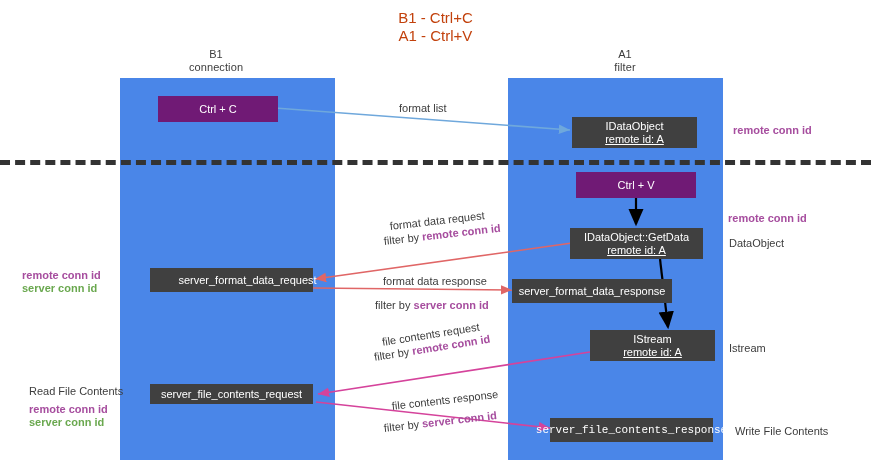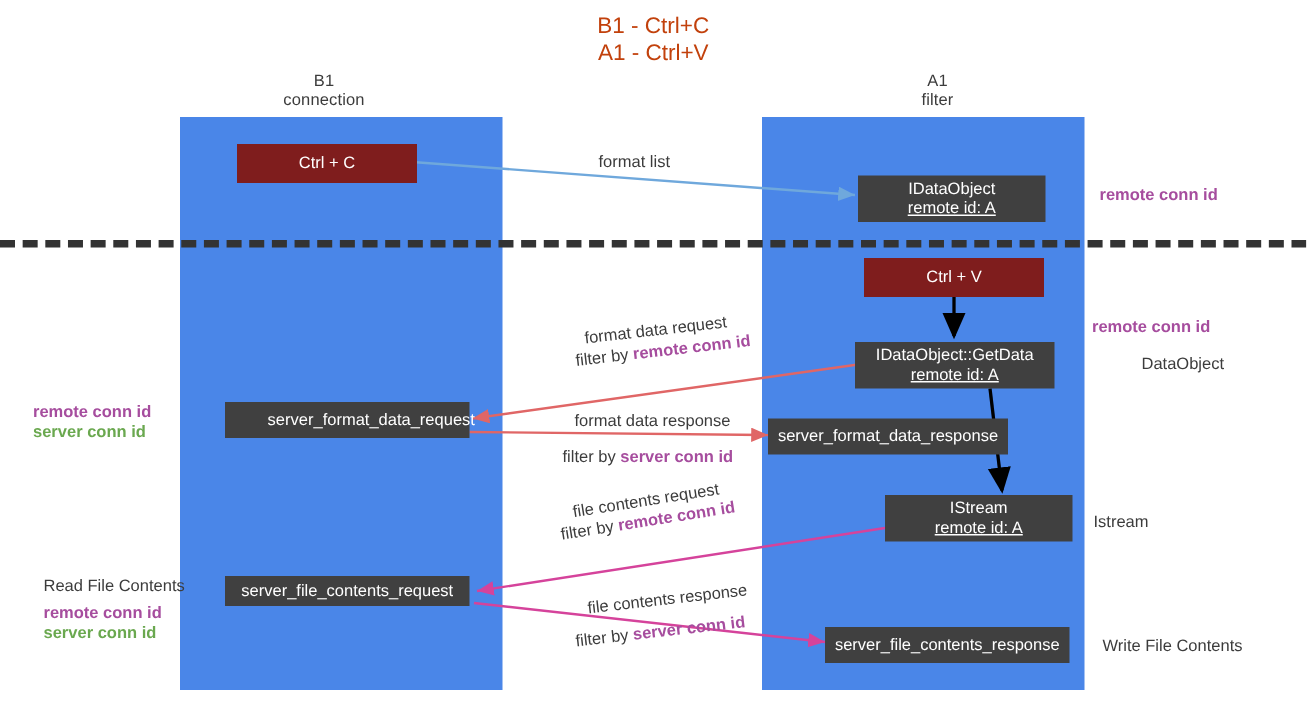--- a/index.html
+++ b/index.html
@@ -43,21 +43,21 @@
     display: flex;
     flex-direction: column;
     align-items: center;
     justify-content: center;
     text-align: center;
     color: #ffffff;
     font-size: 11px;
     line-height: 13px;
     padding: 2px 4px;
   }
-  .node.green { background: #7f1d1d; }
+  .node.green { background: #701a75; }
   .node.orange { background: #404040; text-align: center; }
   .node .l2 { font-size: 11px; text-decoration: underline; }
   .dashed-sep {
     position: absolute;
     left: 0;
     width: 871px;
     height: 0;
     border-top: 5px dashed #333333;
   }
   .lbl {
@@ -163,41 +163,41 @@
 
   <div class="node orange" style="left:590px; top:330px; width:125px; height:31px;">
     <div>IStream</div>
     <div class="l2">remote id: A</div>
   </div>
 
   <div class="node orange" style="left:150px; top:384px; width:163px; height:20px;">
     <div>server_file_contents_request</div>
   </div>
 
-  <div class="node orange" style="left:550px; top:418px; width:163px; height:24px;">
+  <div class="node orange" style="left:550px; top:418px; width:163px; height:24px;font-family:Liberation Mono, monospace;">
     <div>server_file_contents_response</div>
   </div>
 
   <div class="lbl" style="left:399px; top:101px;">format list</div>
 
   <div class="lbl rot" style="left:389px; top:219px;">format data request</div>
   <div class="lbl rot" style="left:383px; top:234px;"><span>filter by </span><span class="purple">remote conn id</span></div>
 
   <div class="lbl" style="left:383px; top:274px;">format data response</div>
   <div class="lbl" style="left:375px; top:298px;"><span>filter by </span><span class="purple">server conn id</span></div>
 
   <div class="lbl rot2" style="left:381px; top:335px;">file contents request</div>
   <div class="lbl rot2" style="left:373px; top:350px;"><span>filter by </span><span class="purple">remote conn id</span></div>
 
   <div class="lbl rot" style="left:391px; top:399px;">file contents response</div>
   <div class="lbl rot" style="left:383px; top:421px;"><span>filter by </span><span class="purple">server conn id</span></div>
 
   <div class="lbl purple" style="left:733px; top:123px;">remote conn id</div>
   <div class="lbl purple" style="left:728px; top:211px;">remote conn id</div>
-  <div class="lbl" style="left:729px; top:236px;margin-left:32px;">DataObject</div>
+  <div class="lbl" style="left:729px; top:236px;">DataObject</div>
   <div class="lbl" style="left:729px; top:341px;">Istream</div>
   <div class="lbl" style="left:735px; top:424px;">Write File Contents</div>
 
   <div class="lbl purple" style="left:22px; top:268px;">remote conn id</div>
   <div class="lbl green" style="left:22px; top:281px;">server conn id</div>
 
   <div class="lbl" style="left:29px; top:384px;">Read File Contents</div>
   <div class="lbl purple" style="left:29px; top:402px;">remote conn id</div>
   <div class="lbl green" style="left:29px; top:415px;">server conn id</div>
 

